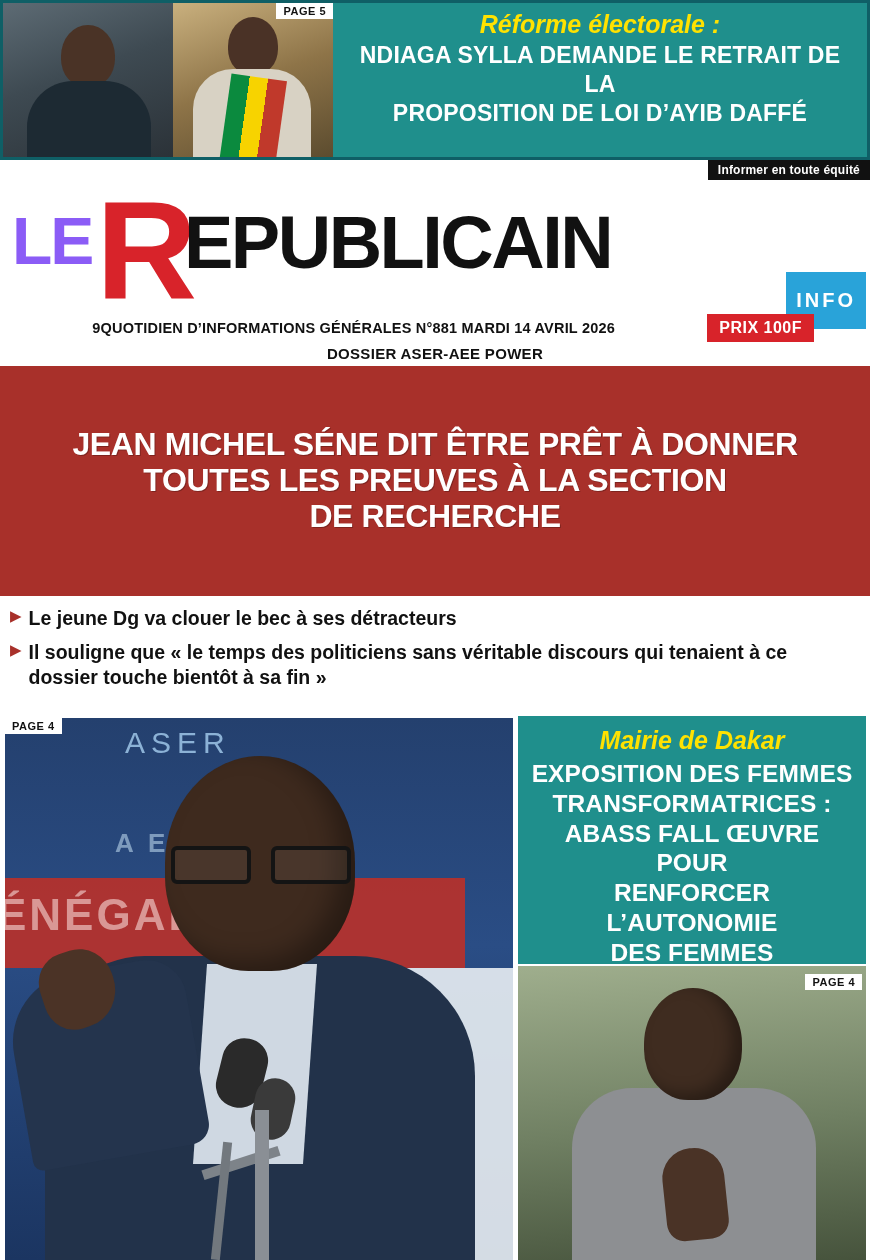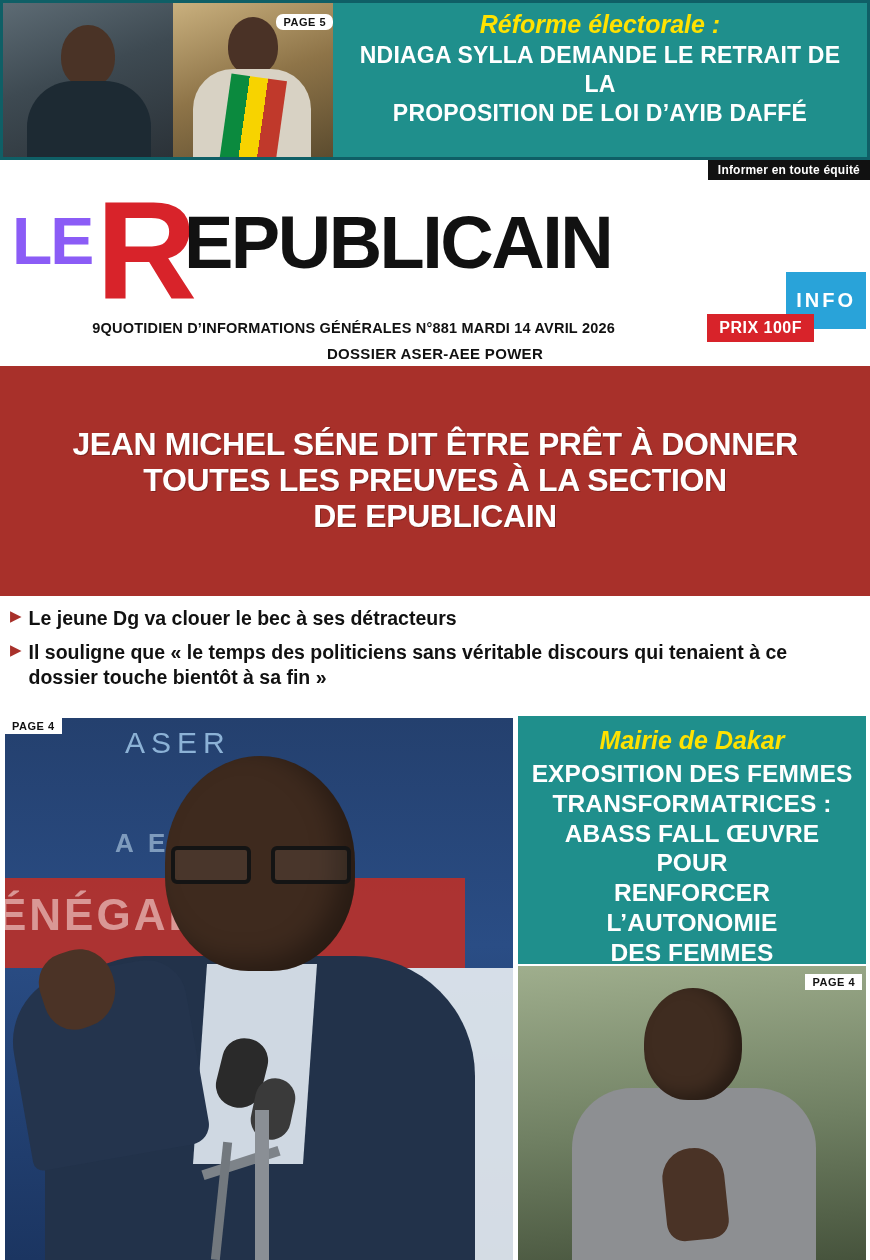--- a/index.html
+++ b/index.html
@@ -93,21 +93,21 @@
     position: absolute;
     background: #ffffff;
     color: #111111;
     font-size: 11px;
     font-weight: bold;
     letter-spacing: 0.5px;
     padding: 2px 7px;
     z-index: 8;
   }
   .page-tag.tl { left: 0px; top: 0px; }
-  .top-tag { right: 0; top: 11px; left: auto; border-radius: 7px; }
+  .top-tag { right: 0; top: 0; left: auto; }
 
   .top-text {
     flex: 1;
     padding: 6px 14px 10px 14px;
     text-align: center;
     display: flex;
     flex-direction: column;
     justify-content: flex-start;
   }
   .top-kicker {
@@ -530,21 +530,21 @@
       <div class="strip-left">9QUOTIDIEN D’INFORMATIONS GÉNÉRALES N°881 MARDI 14 AVRIL 2026</div>
       <div class="strip-price">PRIX 100F</div>
     </div>
   </div>
 
   <div class="lead-kicker">DOSSIER ASER-AEE POWER</div>
   <div class="lead-box">
     <div class="lead-title">
       <div>JEAN MICHEL SÉNE DIT ÊTRE PRÊT À DONNER</div>
       <div>TOUTES LES PREUVES À LA SECTION</div>
-      <div>DE EPUBLICAIN</div>
+      <div>DE RECHERCHE</div>
     </div>
   </div>
 
   <div class="bullets">
     <div class="bullet">
       <span class="bullet-mark">▶</span>
       <span class="bullet-text">Le jeune Dg va clouer le bec à ses détracteurs</span>
     </div>
     <div class="bullet">
       <span class="bullet-mark">▶</span>

